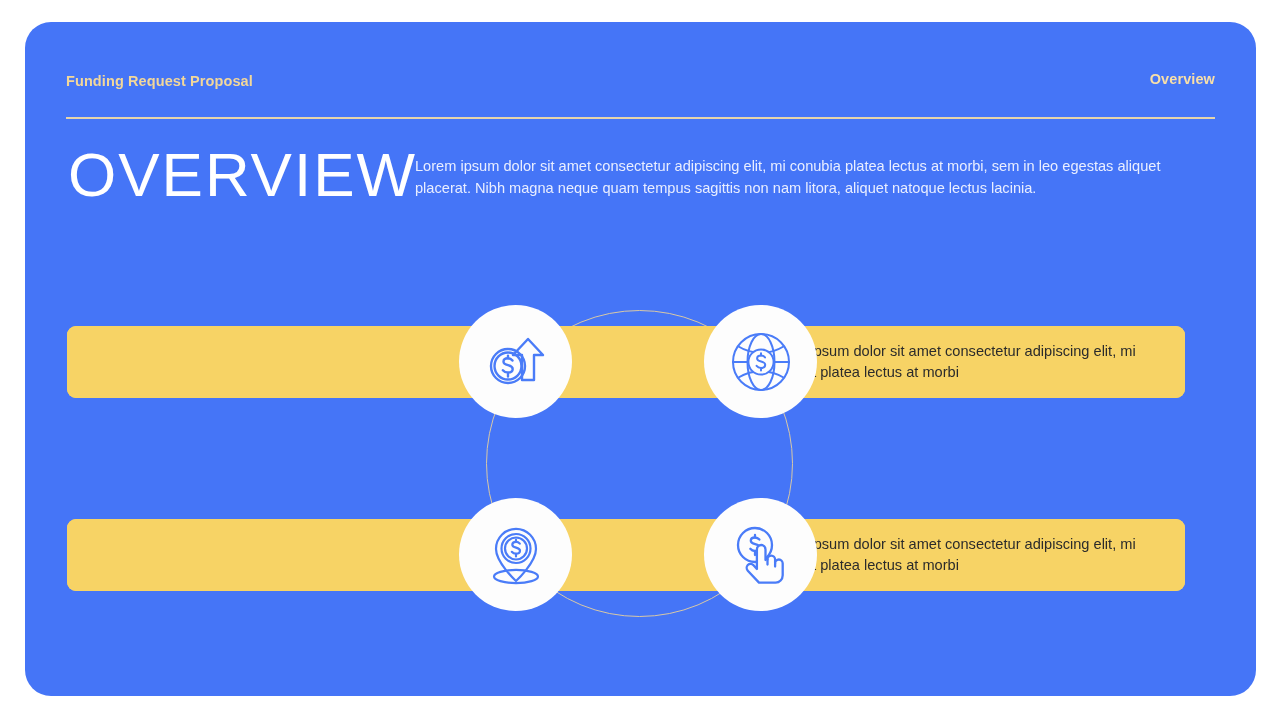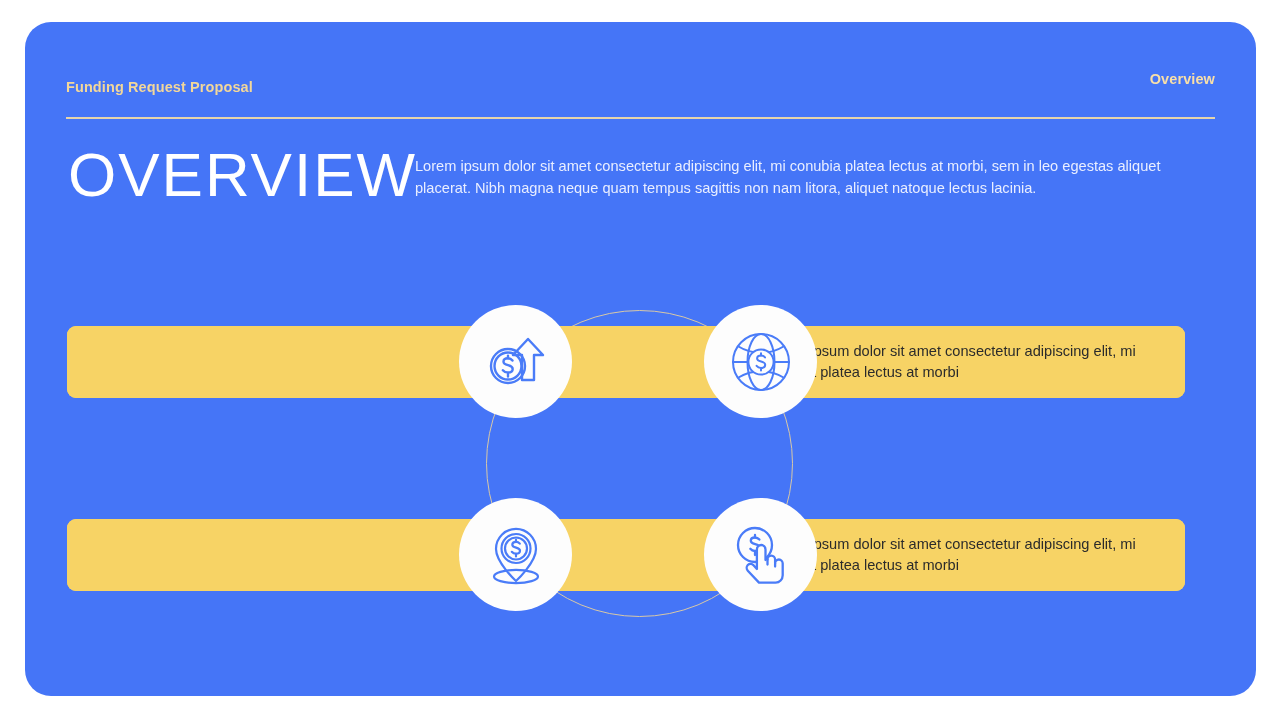--- a/index.html
+++ b/index.html
@@ -21,21 +21,21 @@
 
   
   #header {
     position:absolute;
     left:41px; top:25px;
     width:1149px; height:72px;
   }
   #header-title {
     position:absolute; left:0; top:26px;
     font-size:14.5px; font-weight:bold;
-    color:#f2d79a; letter-spacing:.1px;margin-top:6px;
+    color:#f2d79a; letter-spacing:.1px;
   }
   #header-section {
     position:absolute; right:0; top:24px;
     font-size:14.5px; font-weight:bold;
     color:#f8dfa8; letter-spacing:.1px;
   }
   #header-rule {
     position:absolute; left:0; right:0; top:70px;
     height:2px; background:#e6d4ab;
   }

